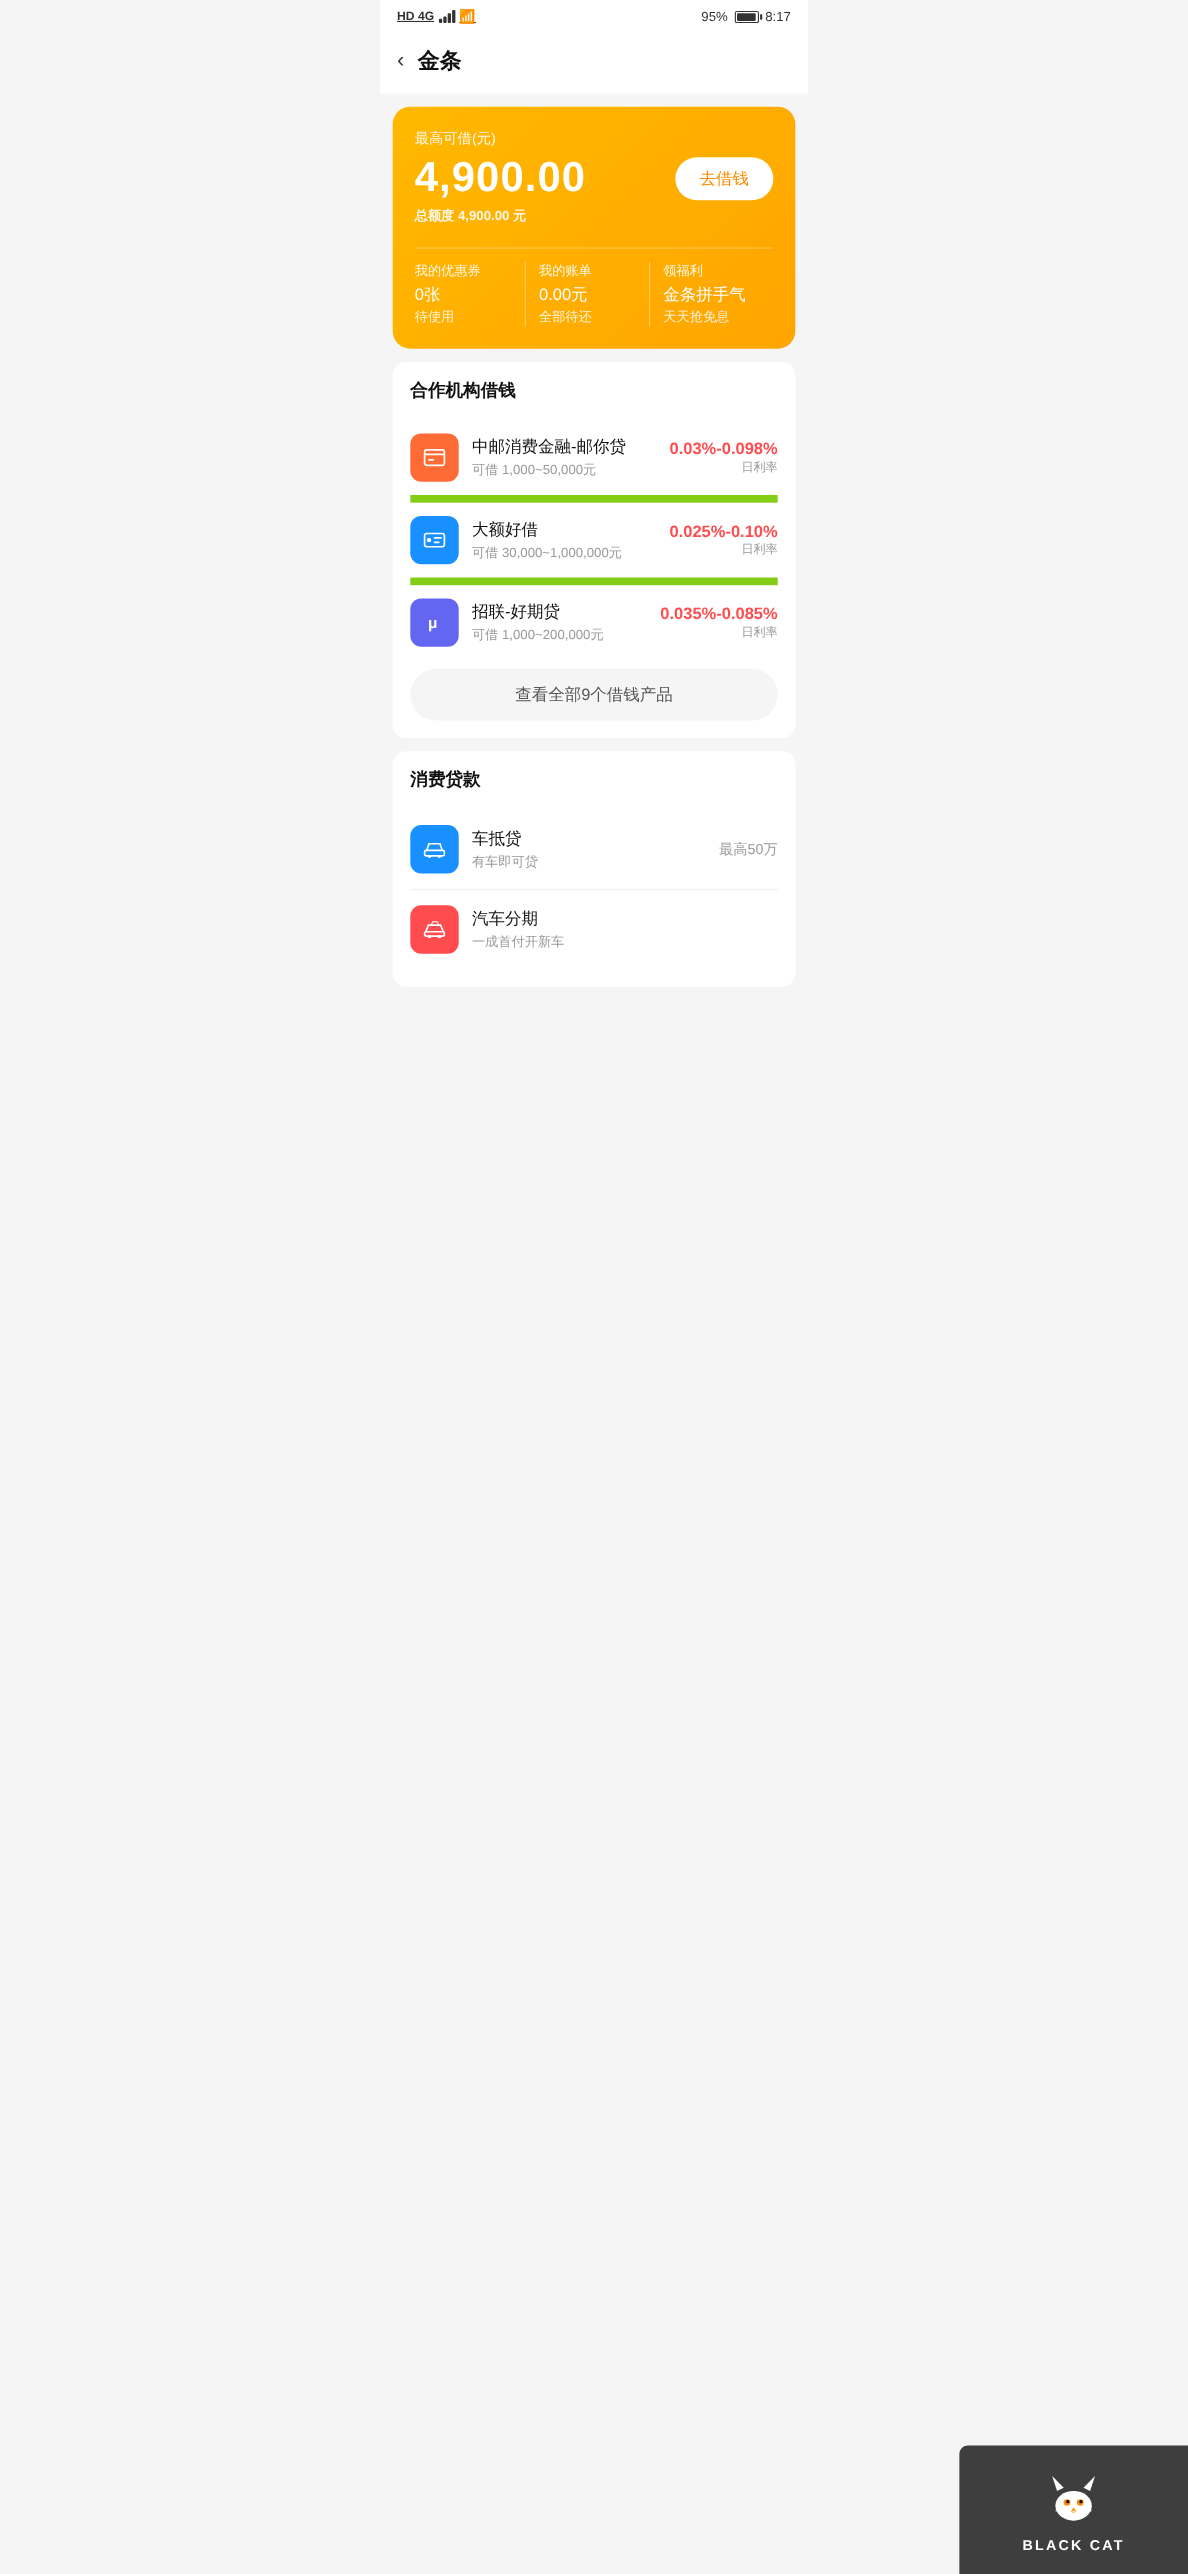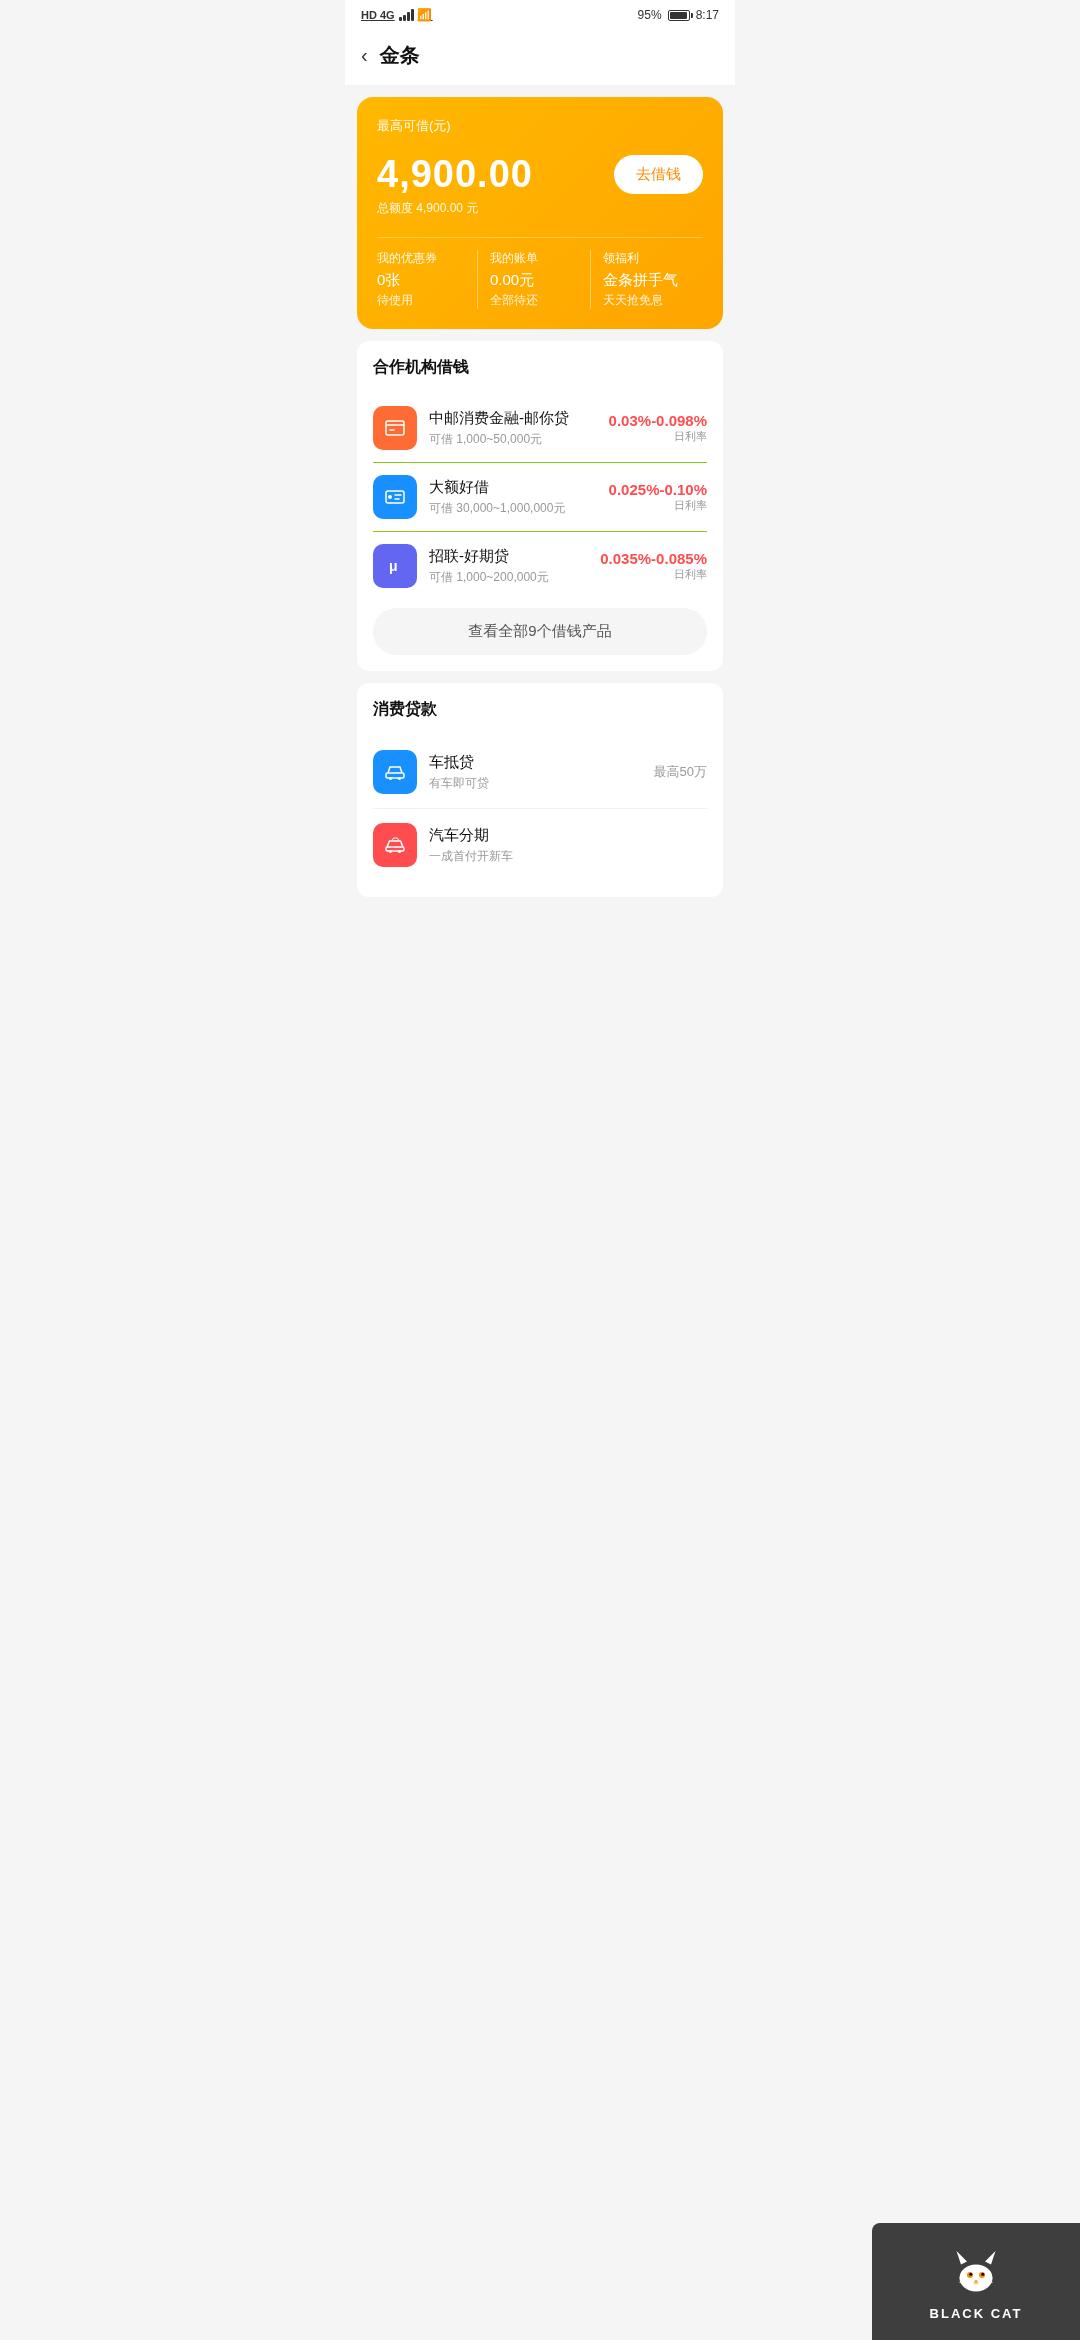--- a/index.html
+++ b/index.html
@@ -107,21 +107,21 @@
       margin: 12px;
       background: linear-gradient(135deg, #FFB800 0%, #FFA500 100%);
       border-radius: 16px;
       padding: 20px;
       color: #fff;
     }
 
     .hero-label {
       font-size: 13px;
       opacity: 0.95;
-      margin-bottom: 18px;
+      margin-bottom: 6px;
     }
 
     .hero-amount-row {
       display: flex;
       justify-content: space-between;
       align-items: center;
       margin-bottom: 4px;
     }
 
     .hero-amount {
@@ -139,20 +139,21 @@
       font-size: 15px;
       font-weight: 500;
       cursor: pointer;
       white-space: nowrap;
     }
 
     .hero-sublabel {
       font-size: 12px;
       opacity: 0.9;
       margin-bottom: 20px;
+      font-weight: bold;
     }
 
     .hero-divider {
       height: 1px;
       background: rgba(255,255,255,0.3);
       margin: 12px 0;
     }
 
     .hero-stats {
       display: flex;
@@ -199,21 +200,21 @@
       font-weight: bold;
       color: #111;
       margin-bottom: 16px;
     }
 
     
     .loan-item {
       display: flex;
       align-items: center;
       padding: 12px 0;
-      border-bottom: 1px solid #84cc16;
+      border-bottom: 7px solid #84cc16;
       cursor: pointer;
     }
 
     .loan-item:last-of-type {
       border-bottom: none;
     }
 
     .loan-icon {
       width: 44px;
       height: 44px;

